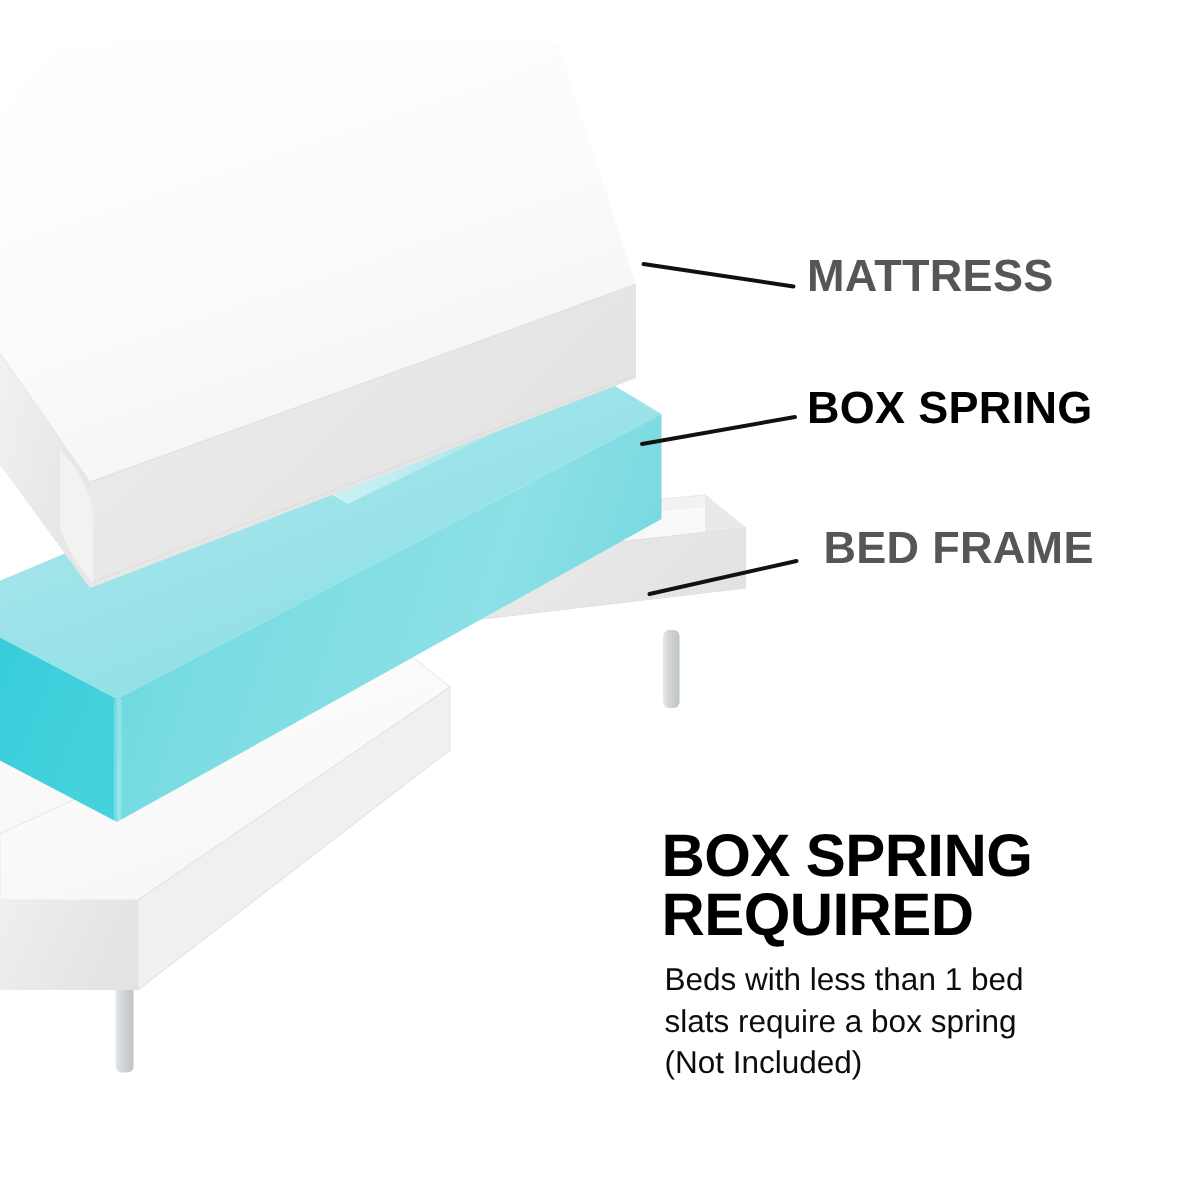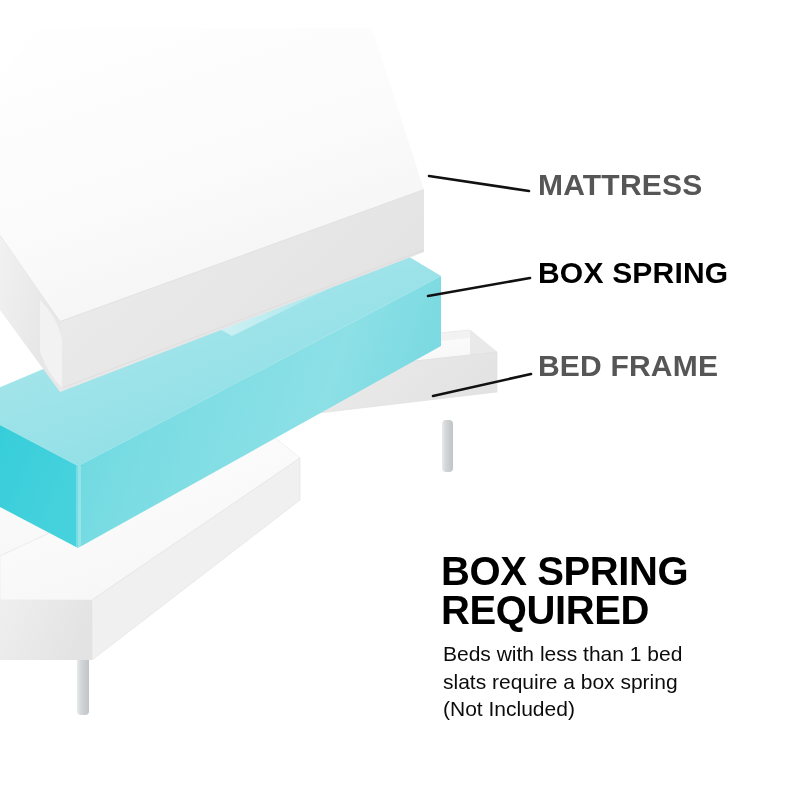--- a/index.html
+++ b/index.html
@@ -28,21 +28,21 @@
     font-weight: bold;
     font-size: 30px;
     letter-spacing: 0.2px;
     white-space: nowrap;
   }
   .label-gray { color: #565656; }
   .label-black { color: #000000; }
 
   #label-mattress  { left: 538px; top: 168px; }
   #label-boxspring { left: 538px; top: 256px; }
-  #label-bedframe  { left: 538px; top: 349px; }
+  #label-bedframe  { left: 549px; top: 349px; }
 
   #callout {
     position: absolute;
     left: 441px;
     top: 552px;
     width: 330px;
   }
   #callout-heading {
     font-family: "Liberation Sans", sans-serif;
     font-weight: bold;

